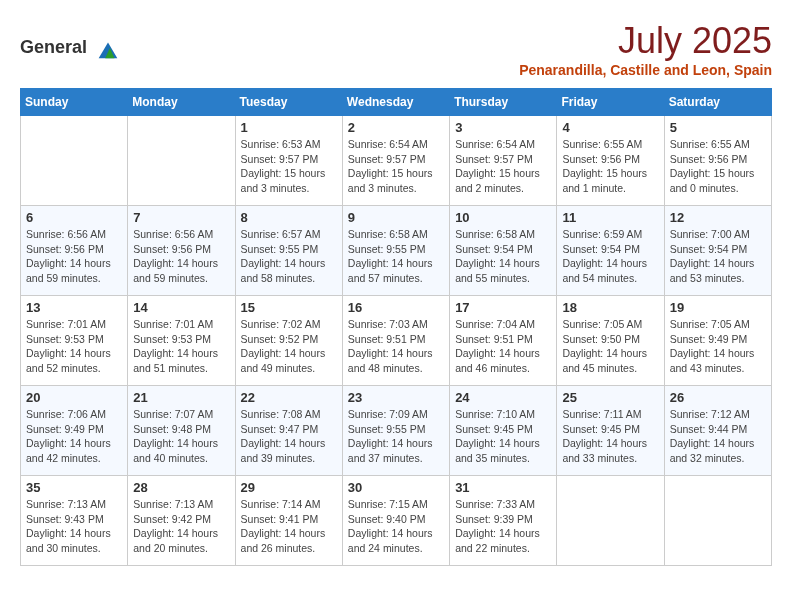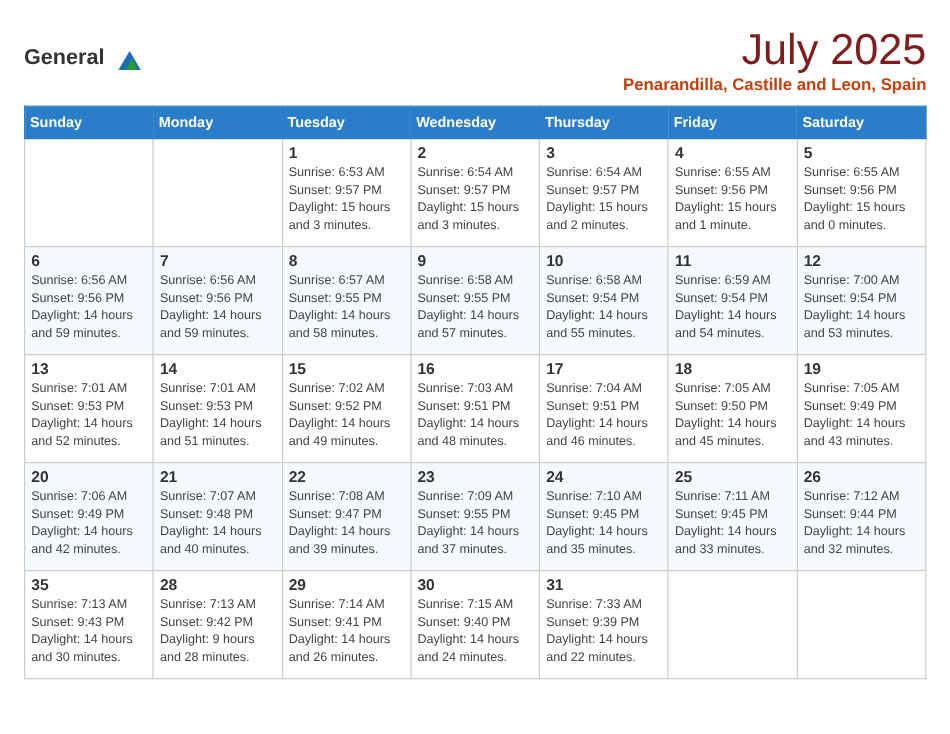--- a/index.html
+++ b/index.html
@@ -356,21 +356,21 @@
               <div>Sunrise: 7:13 AM</div>
               <div>Sunset: 9:43 PM</div>
               <div>Daylight: 14 hours and 30 minutes.</div>
             </div>
           </td>
           <td>
             <div class="day-number">28</div>
             <div class="day-info">
               <div>Sunrise: 7:13 AM</div>
               <div>Sunset: 9:42 PM</div>
-              <div>Daylight: 9 hours and 28 minutes.</div>
+              <div>Daylight: 14 hours and 20 minutes.</div>
             </div>
           </td>
           <td>
             <div class="day-number">29</div>
             <div class="day-info">
               <div>Sunrise: 7:14 AM</div>
               <div>Sunset: 9:41 PM</div>
               <div>Daylight: 14 hours and 26 minutes.</div>
             </div>
           </td>

